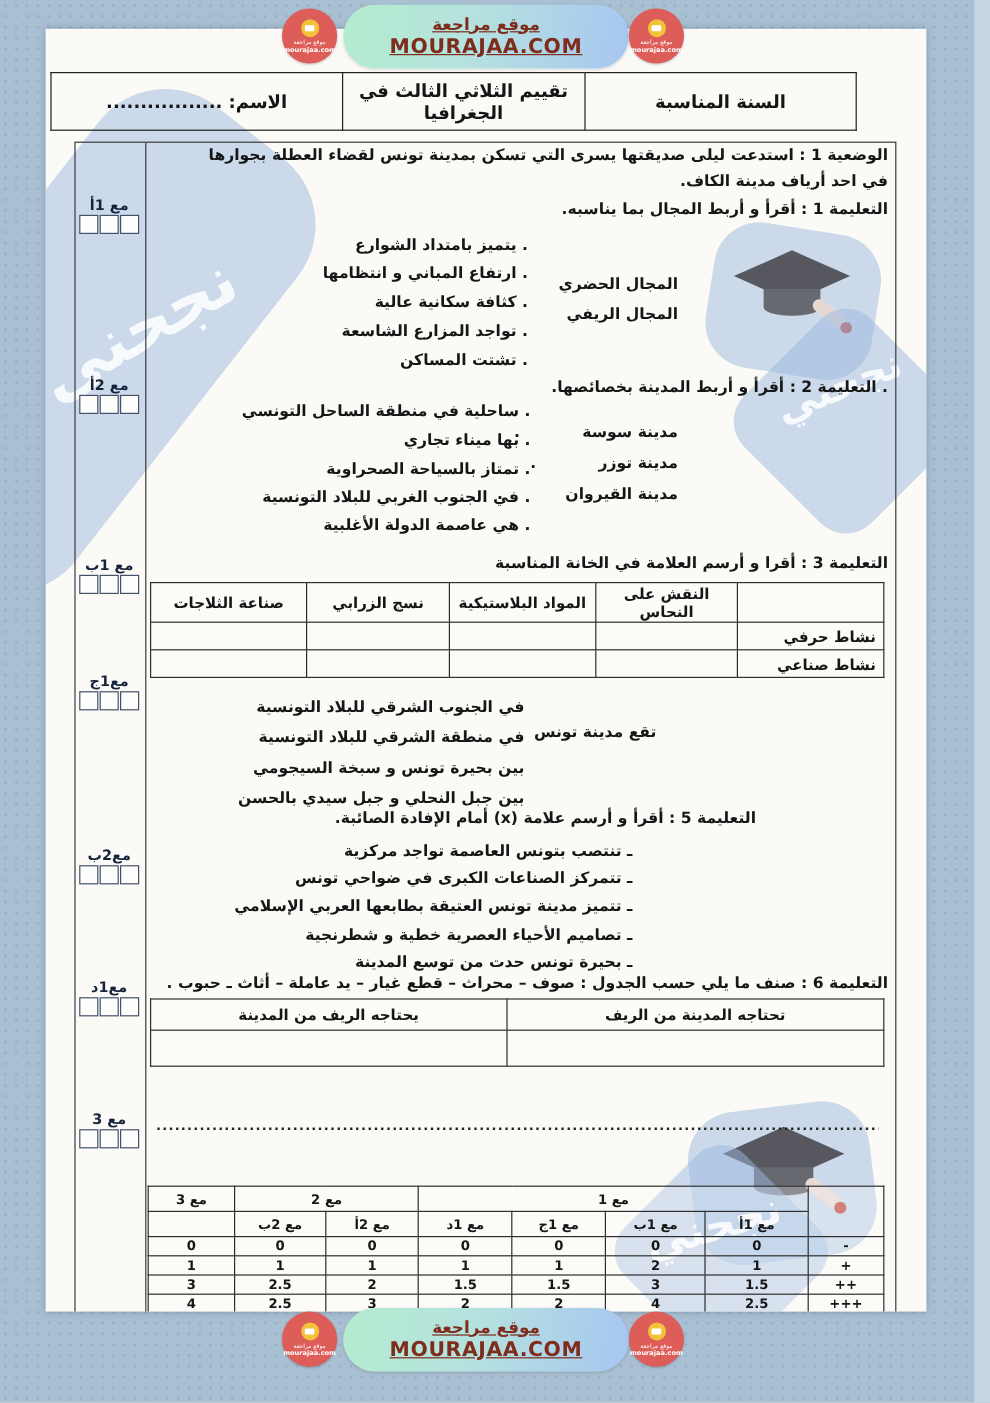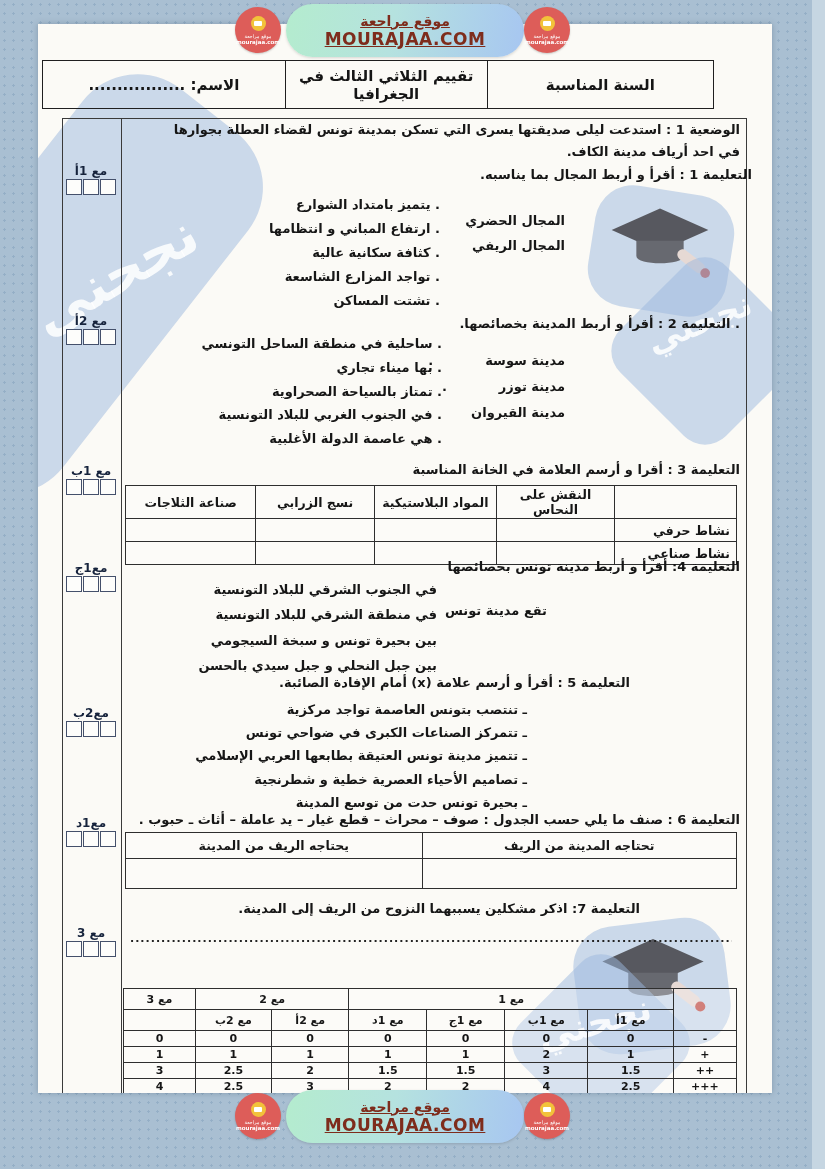--- a/index.html
+++ b/index.html
@@ -153,22 +153,22 @@
     <div class="boxes">
         <span class="bx"></span>
         <span class="bx"></span>
         <span class="bx"></span>
       </div>
   </div>
 
   <div class="txt" style="right:32px;top:98px">الوضعية 1 : استدعت ليلى صديقتها يسرى التي تسكن بمدينة تونس لقضاء العطلة بجوارها</div>
   <div class="txt" style="right:32px;top:120px">في احد أرياف مدينة الكاف.</div>
 
-  <div class="txt" style="right:20px;top:143px">التعليمة 1 : أقرأ و أربط المجال بما يناسبه.</div>
-  <div class="list" style="right:207px;top:184px;line-height:25px">
+  <div class="txt" style="right:32px;top:143px">التعليمة 1 : أقرأ و أربط المجال بما يناسبه.</div>
+  <div class="list" style="right:207px;top:201px;line-height:25px">
     <div>المجال الحضري</div>
     <div>المجال الريفي</div>
   </div>
   <div class="list" style="right:332px;top:169px;line-height:24px">
     <div><span class="dot">.</span> <span>يتميز بامتداد الشوارع</span></div>
     <div><span class="dot">.</span> <span>ارتفاع المباني و انتظامها</span></div>
     <div><span class="dot">.</span> <span>كثافة سكانية عالية</span></div>
     <div><span class="dot">.</span> <span>تواجد المزارع الشاسعة</span></div>
     <div><span class="dot">.</span> <span>تشتت المساكن</span></div>
   </div>
@@ -216,21 +216,20 @@
     <tr style="height:23px">
       <td class="lbl">نشاط صناعي</td>
       <td></td>
       <td></td>
       <td></td>
       <td></td>
     </tr>
   </tbody>
     </table>
 
-  <div class="txt" style="right:32px;top:535px">التعليمة 4: أقرأ و أربط مدينة تونس بخصائصها</div>
   <div class="txt" style="right:225px;top:579px">تقع مدينة تونس</div>
   <div class="list" style="right:335px;top:553px;line-height:25.3px">
     <div>في الجنوب الشرقي للبلاد التونسية</div>
     <div>في منطقة الشرقي للبلاد التونسية</div>
     <div>بين بحيرة تونس و سبخة السيجومي</div>
     <div>بين جبل النحلي و جبل سيدي بالحسن</div>
   </div>
 
   <div class="txt" style="right:142px;top:651px">التعليمة 5 : أقرأ و أرسم علامة (x) أمام الإفادة الصائبة.</div>
   <div class="list" style="right:245px;top:674px;line-height:23.2px">
@@ -248,21 +247,20 @@
       <td style="width:315px">تحتاجه المدينة من الريف</td>
       <td style="width:297px">يحتاجه الريف من المدينة</td>
     </tr>
     <tr style="height:30px">
       <td></td>
       <td></td>
     </tr>
   </tbody>
     </table>
 
-  <div class="txt" style="right:132px;top:877px">التعليمة 7: اذكر مشكلين يسببهما النزوح من الريف إلى  المدينة.</div>
   <div class="dotline" style="left:92px;right:40px;top:908px">.........................................................................................................................................</div>
 
   <table class="xtable gtable" style="left:85px;top:964px;width:614px">
     <tbody>
         <tr style="height:21px">
       <td rowspan="2" style="width:62px"></td>
       <td colspan="4">مع 1</td>
       <td colspan="2">مع 2</td>
       <td style="width:72px">مع 3</td>
     </tr>

